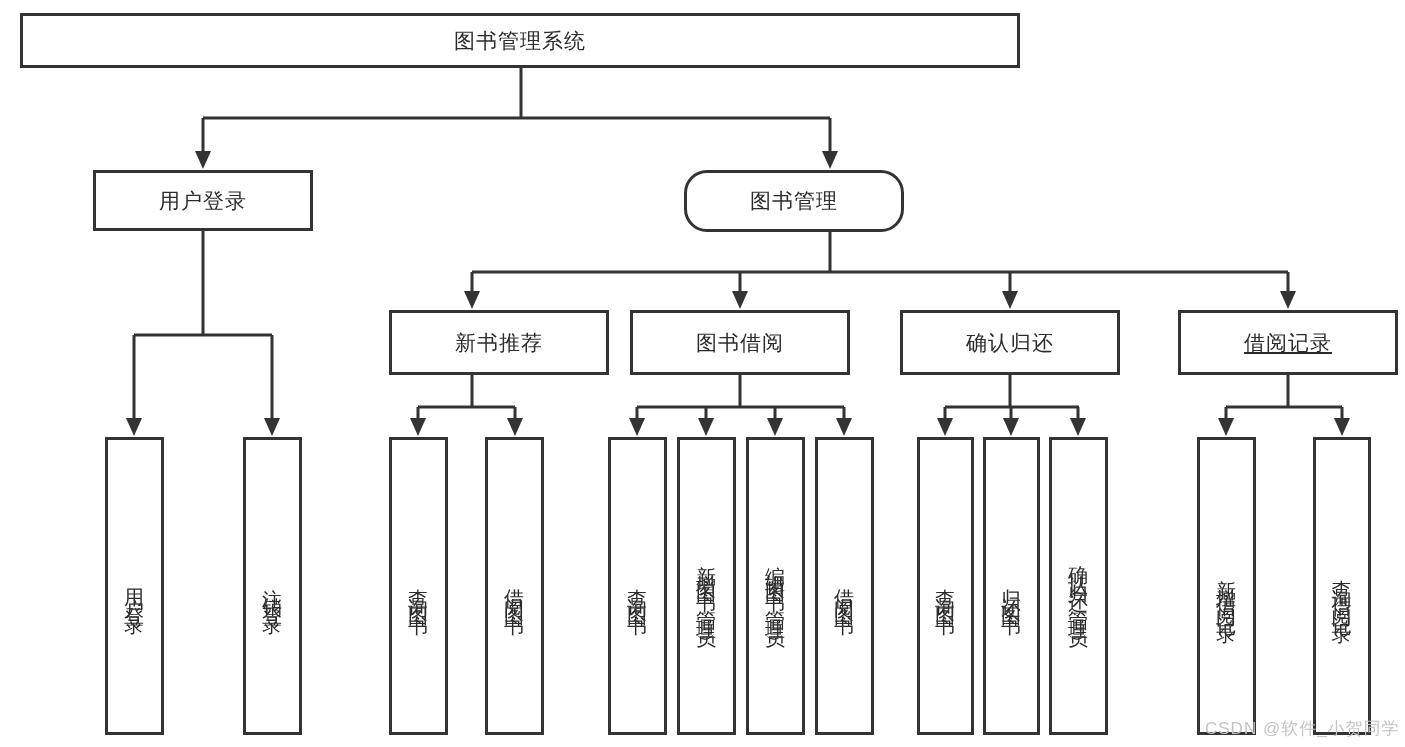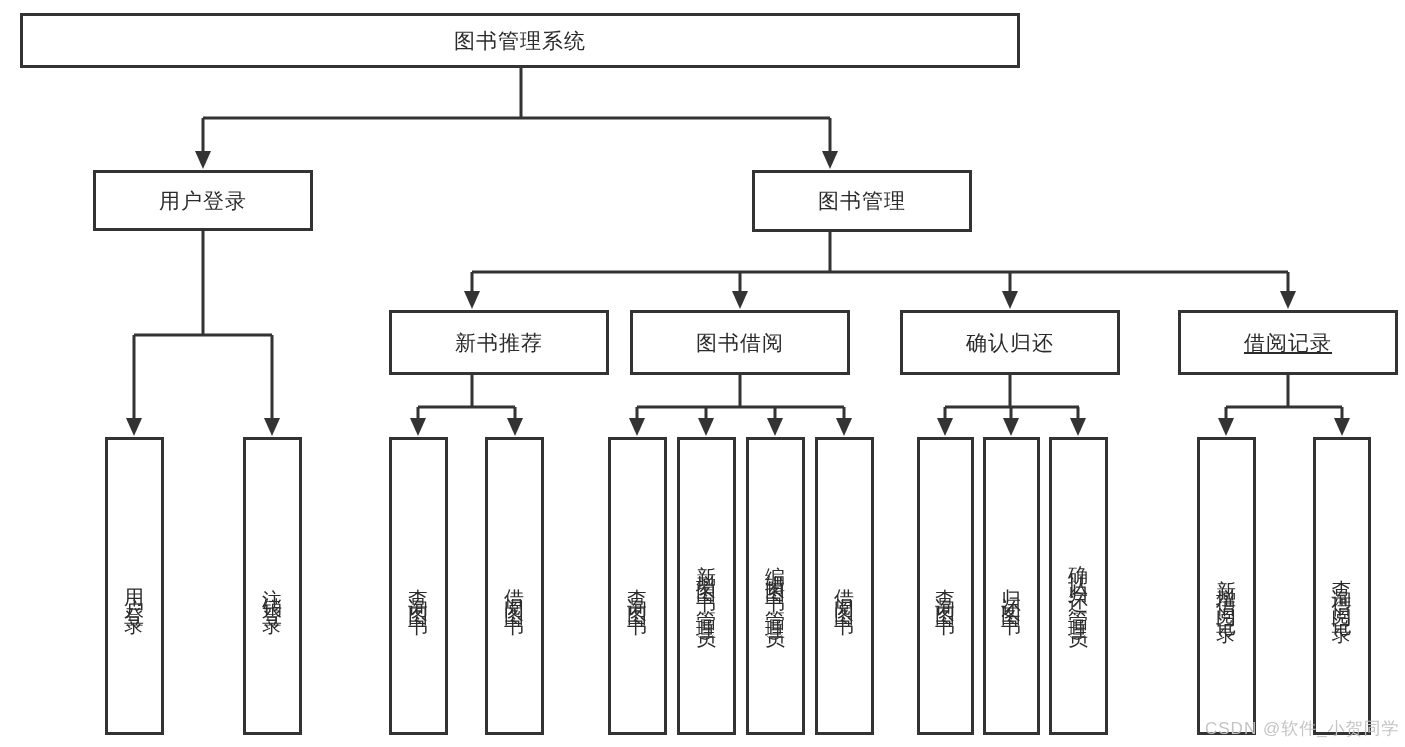--- a/index.html
+++ b/index.html
@@ -94,21 +94,21 @@
       <polygon points="1003,418 1019,418 1011,436"></polygon>
       <polygon points="1070,418 1086,418 1078,436"></polygon>
       <polygon points="1218,418 1234,418 1226,436"></polygon>
       <polygon points="1334,418 1350,418 1342,436"></polygon>
     </g>
   </svg>
 
   <div class="hnode" style="left:20px; top:13px; width:1000px; height:55px;">图书管理系统</div>
 
   <div class="hnode" style="left:93px; top:170px; width:220px; height:61px;">用户登录</div>
-  <div class="hnode" style="left:752px; top:170px; width:220px; height:62px;">图书管理</div>
+  <div class="hnode" style="left:684px; top:170px; width:220px; height:62px;border-radius:23px;">图书管理</div>
 
   <div class="hnode" style="left:362px; top:310px; width:220px; height:65px;margin-left:27px;">新书推荐</div>
   <div class="hnode" style="left:630px; top:310px; width:220px; height:65px;">图书借阅</div>
   <div class="hnode" style="left:900px; top:310px; width:220px; height:65px;">确认归还</div>
   <div class="hnode" style="left:1178px; top:310px; width:220px; height:65px;text-decoration:underline;">借阅记录</div>
 
   <div class="vnode" style="left:105px;">
     <span>用户登录</span>
   </div>
   <div class="vnode" style="left:243px;">

